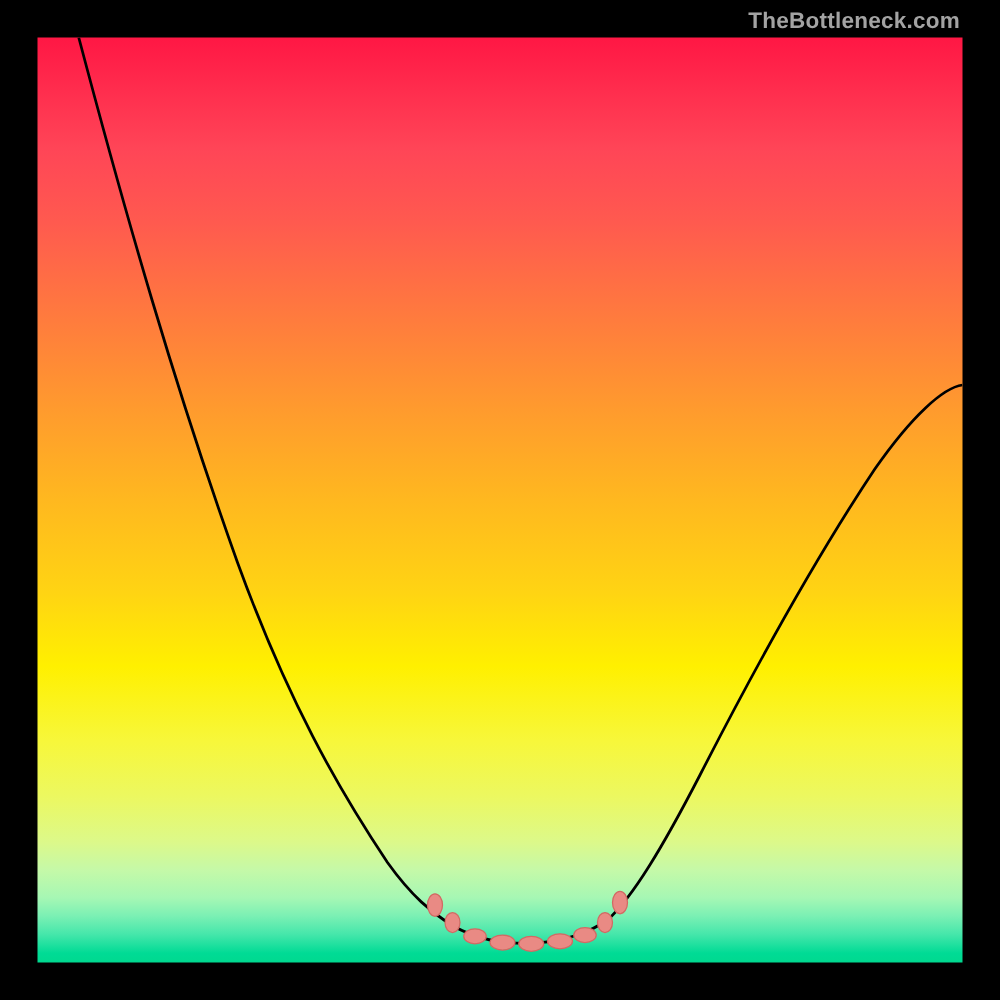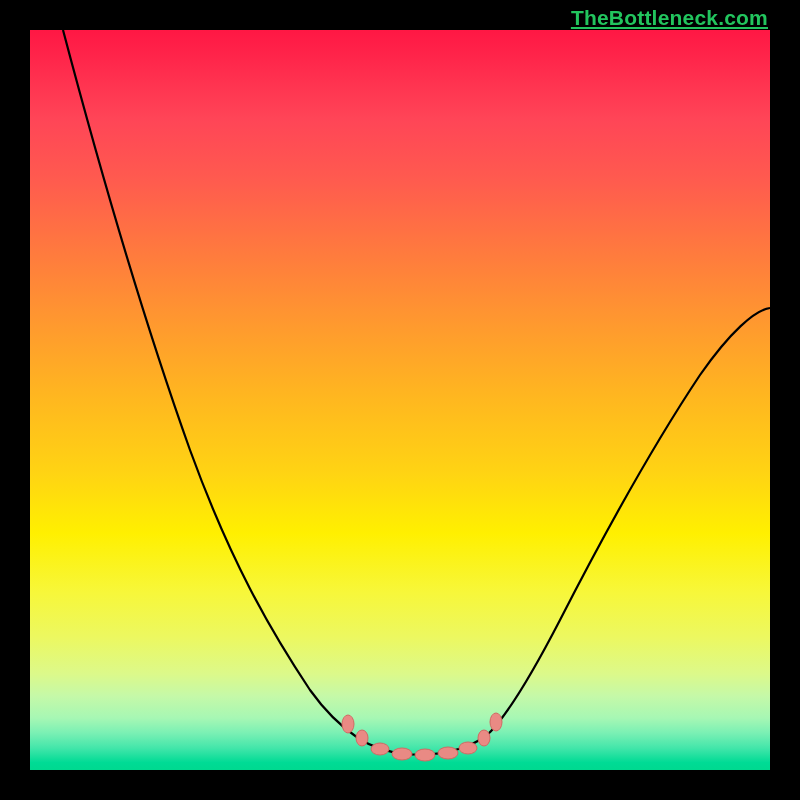--- a/index.html
+++ b/index.html
@@ -49,26 +49,25 @@
     position: absolute;
     left: 0;
     top: 0;
     width: 740px;
     height: 740px;
   }
   .attribution {
     position: absolute;
     top: 6px;
     right: 32px;
-    color: #22c55e;
-    font-size: 21px;
+    color: #a3a3a3;
+    font-size: 18px;
     font-weight: 600;
     letter-spacing: 0.2px;
     font-family: Arial, Helvetica, sans-serif;
-    text-decoration: underline;
   }
 </style>
 </head>
 <body>
 
 <div class="frame">
 
   <div class="plot-area">
 
     <svg class="curve" viewBox="0 0 740 740" preserveAspectRatio="none">

